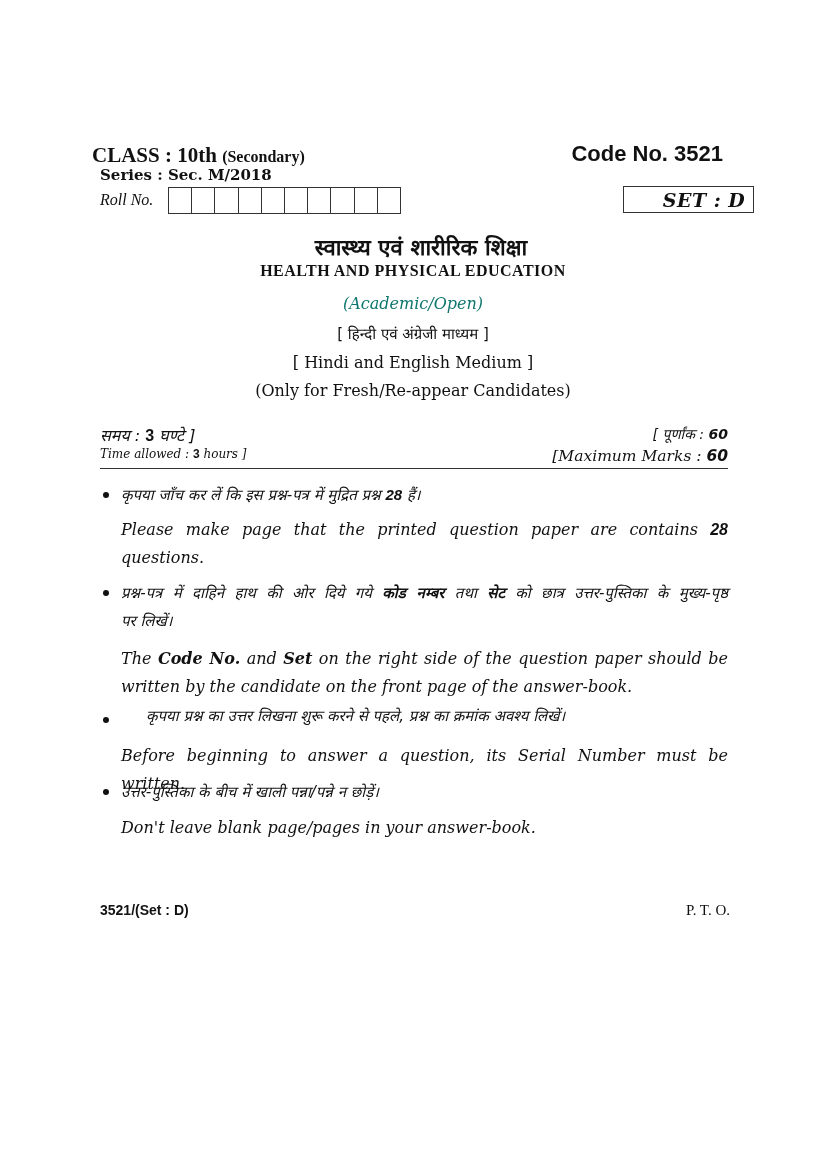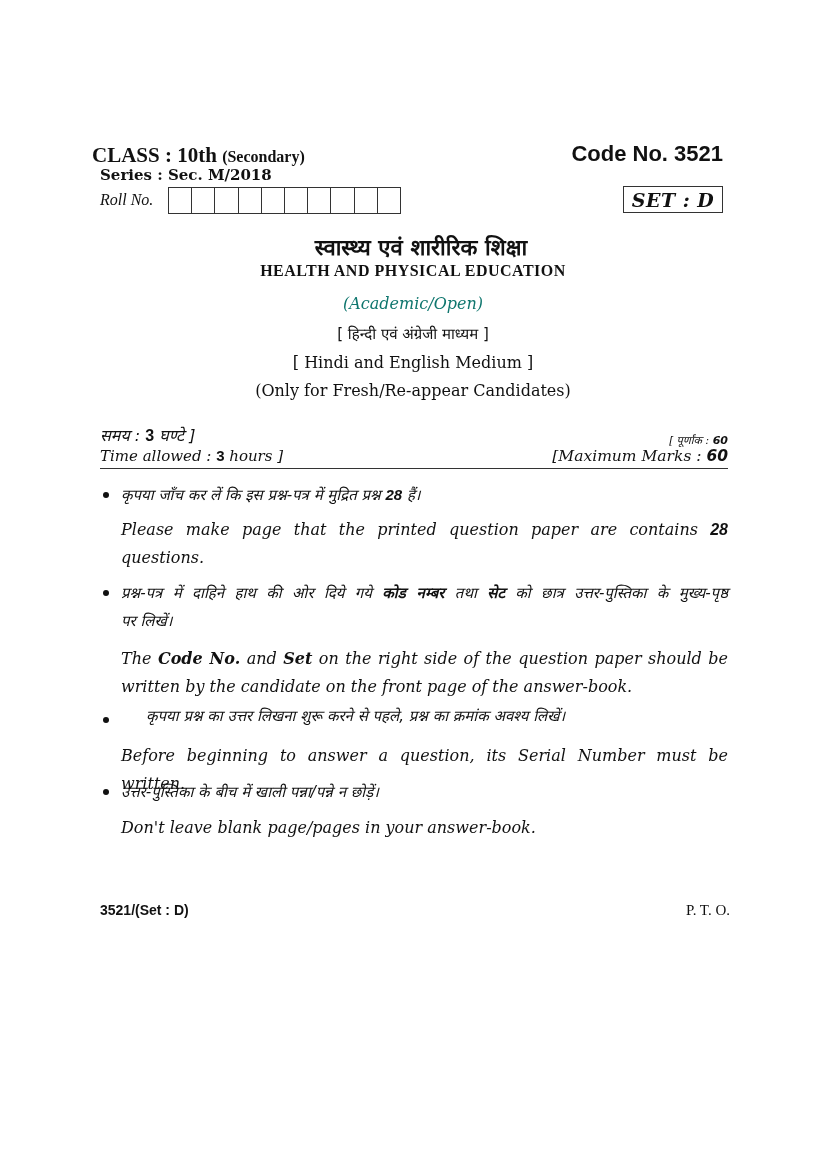--- a/index.html
+++ b/index.html
@@ -62,20 +62,21 @@
     .set-box {
       left: 623px; top: 186px;
       width: 98px; height: 25px;
       border: 1.5px solid #333;
       display: flex; align-items: center; justify-content: center;
       font-family: "DejaVu Serif", serif;
       font-weight: bold;
       font-style: italic;
       font-size: 19px;
       letter-spacing: 0.5px;
+      padding-left: 31px;
     }
 
     
     .center-block {
       left: 0; width: 826px;
       text-align: center;
       white-space: nowrap;
     }
     .title-hi {
       top: 231px;
@@ -116,29 +117,28 @@
     }
 
     
     .time-hi {
       left: 100px; top: 424px;
       font-size: 16px; font-style: italic;
       font-family: "DejaVu Sans", sans-serif;
     }
     .time-en {
       left: 100px; top: 447px;
-      font-size: 15px; font-style: italic;
+      font-size: 12px; font-style: italic;
       font-family: "DejaVu Serif", serif;
     }
     .marks-hi {
       right: 98px; top: 424px;
-      font-size: 11px; font-style: italic;
+      font-size: 14px; font-style: italic;
       font-family: "DejaVu Sans", sans-serif;
       text-align: right;
-      margin-top: 8px;
     }
     .marks-en {
       right: 98px; top: 447px;
       font-size: 15.5px; font-style: italic;
       font-family: "DejaVu Serif", serif;
       text-align: right;
     }
     .num-bold {
       font-family: "Liberation Sans", sans-serif;
       font-weight: bold;

